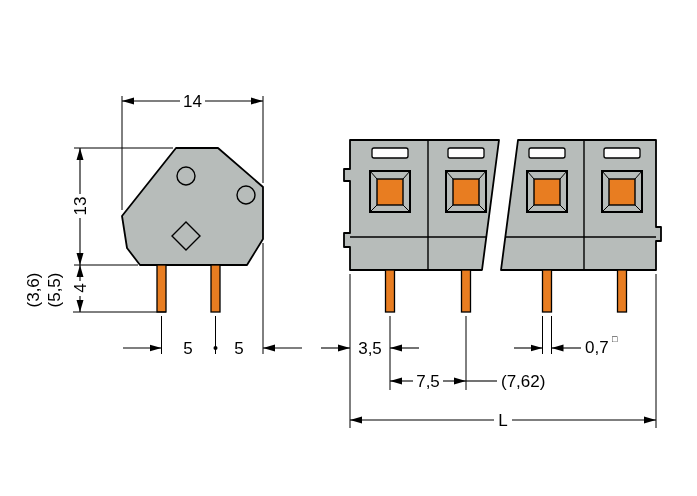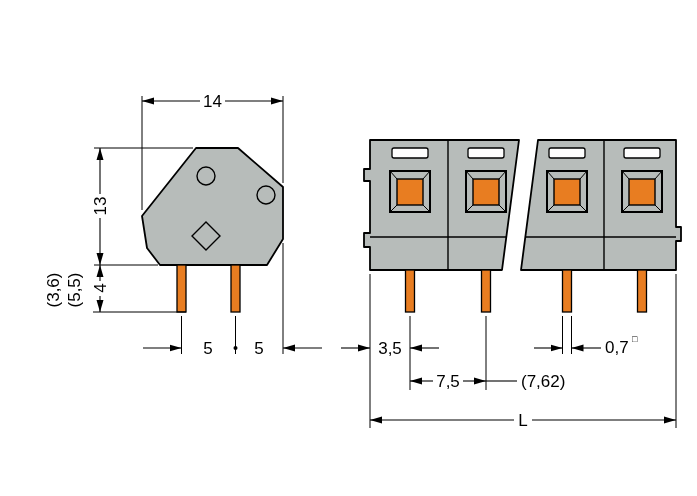--- a/index.html
+++ b/index.html
@@ -4,21 +4,20 @@
 <style>
   * { box-sizing: border-box; }
   html, body { margin: 0; padding: 0; background: #ffffff; }
   .stage {
     position: relative;
     width: 689px;
     height: 496px;
     background: var(--bg, #ffffff);
     overflow: hidden;
     font-family: "Liberation Sans", "DejaVu Sans", sans-serif;
-    padding-left: 20px;
   }
   svg { display: block; }
   .t {
     font-family: "Liberation Sans", "DejaVu Sans", sans-serif;
     font-size: 17px;
     fill: var(--line, #000);
   }
   .t-small { font-size: 9px; }
   .housing { fill: var(--housing, #b7bcba); stroke: var(--line, #000); stroke-width: 1.8; stroke-linejoin: round; }
   .detail  { fill: none; stroke: var(--line, #000); stroke-width: 1.4; }

